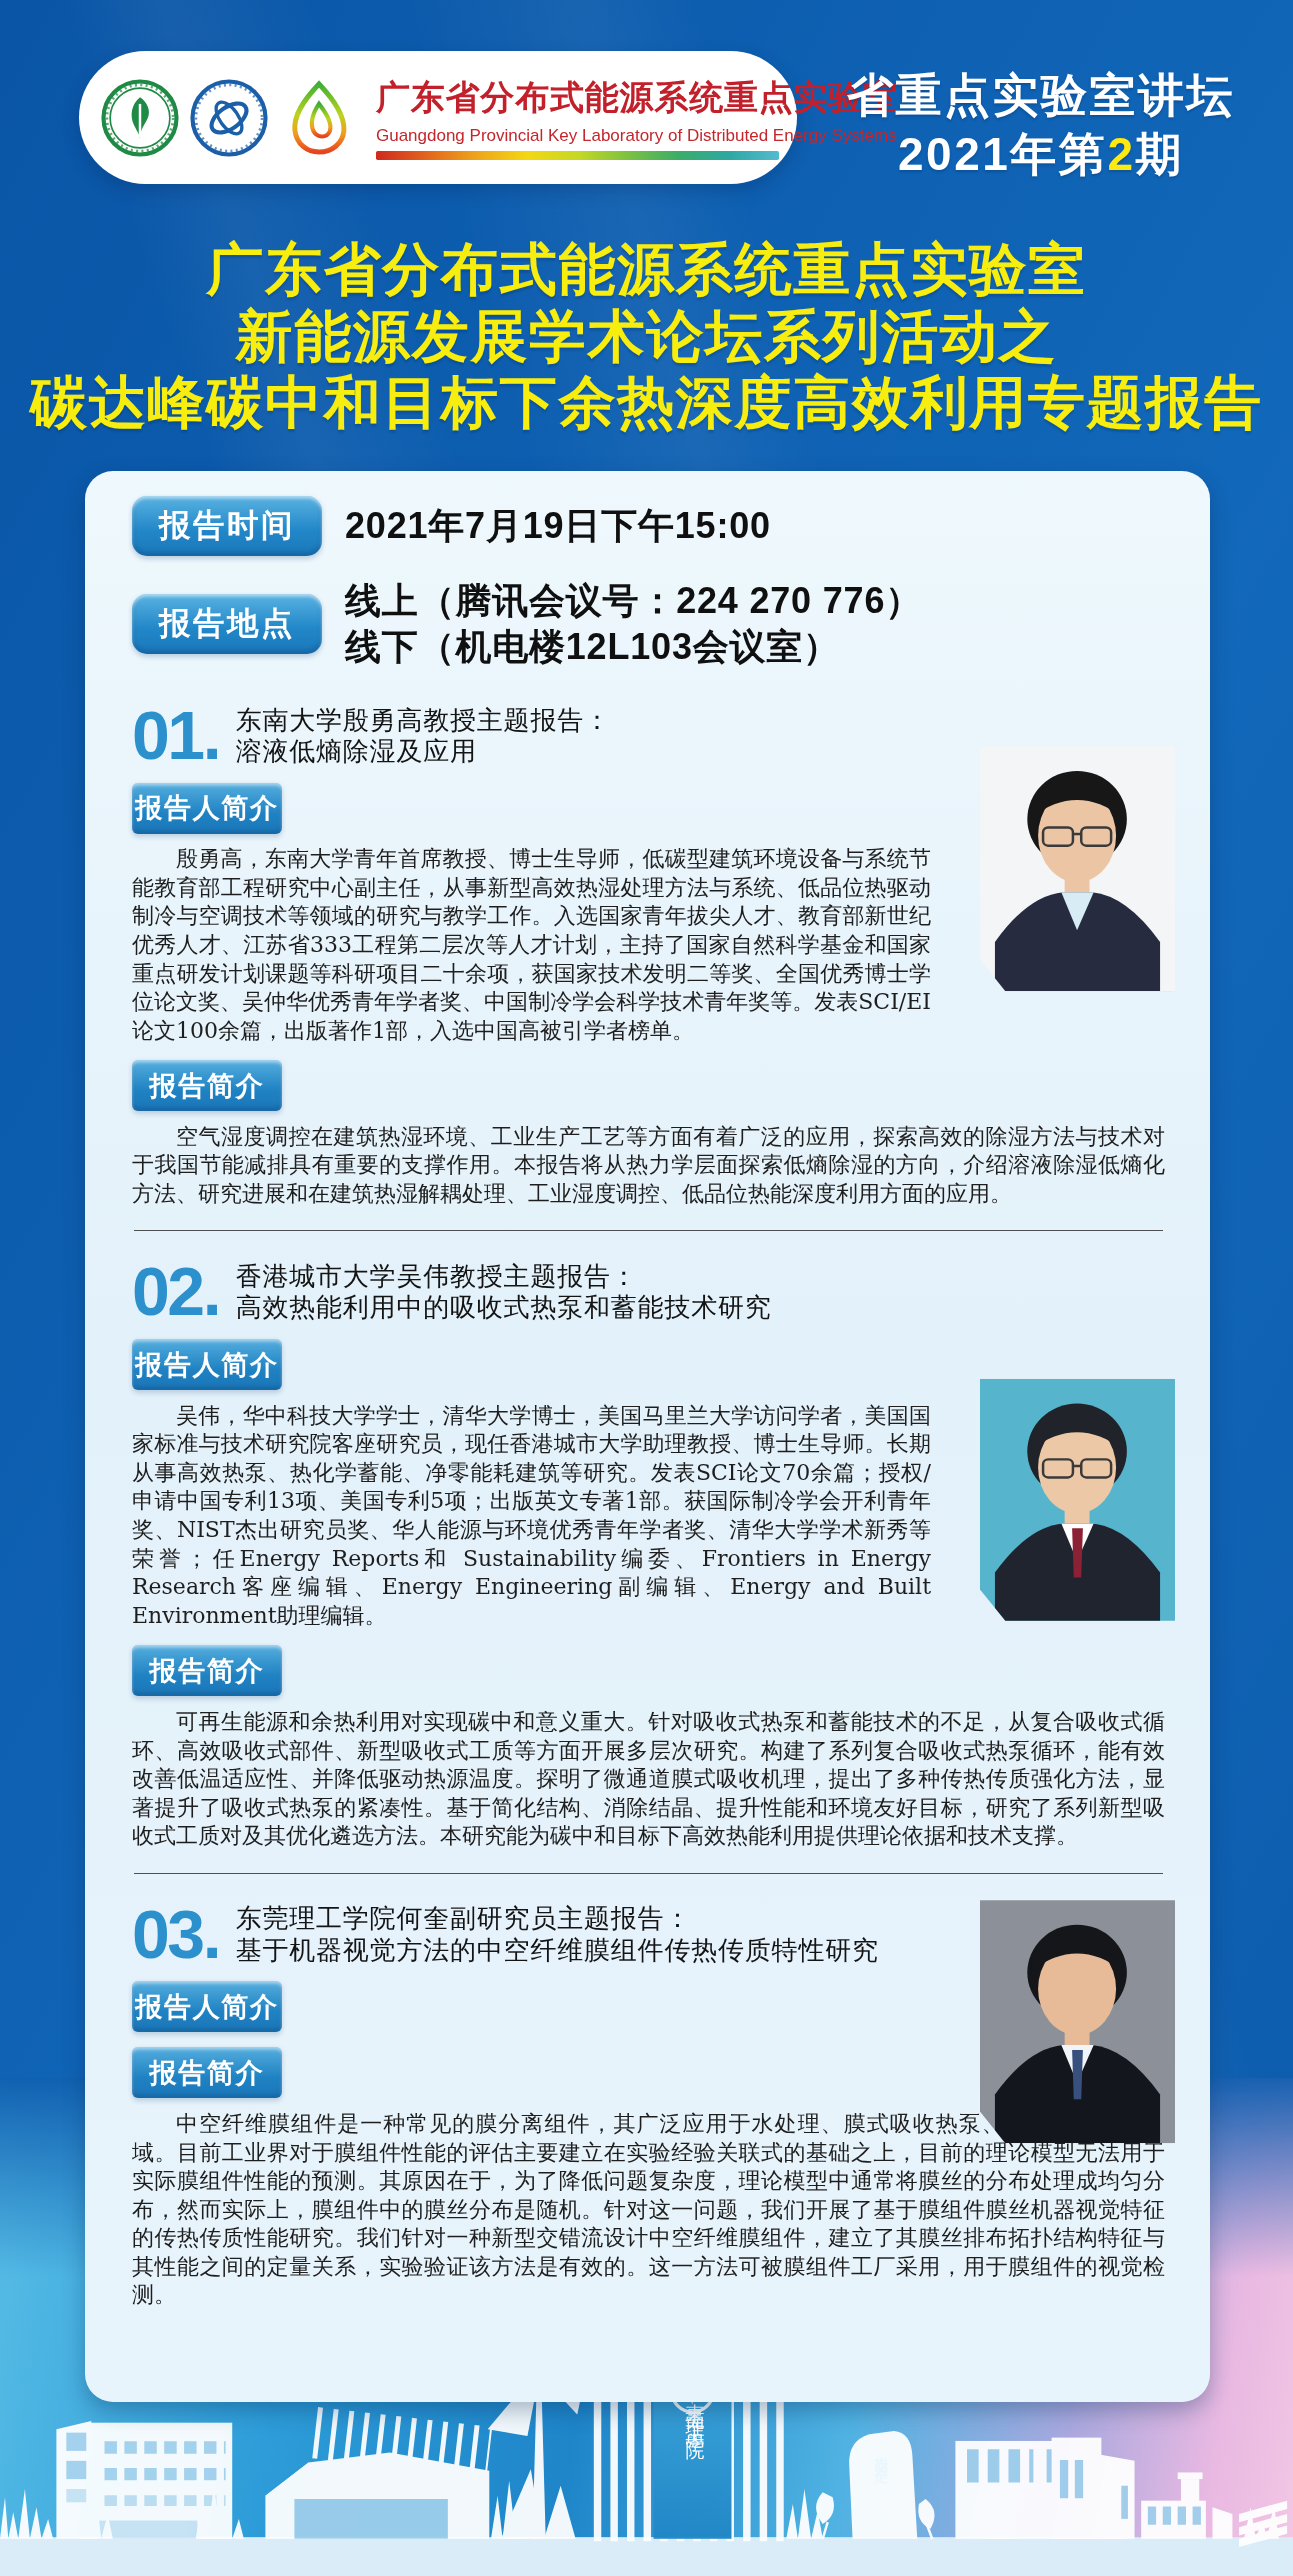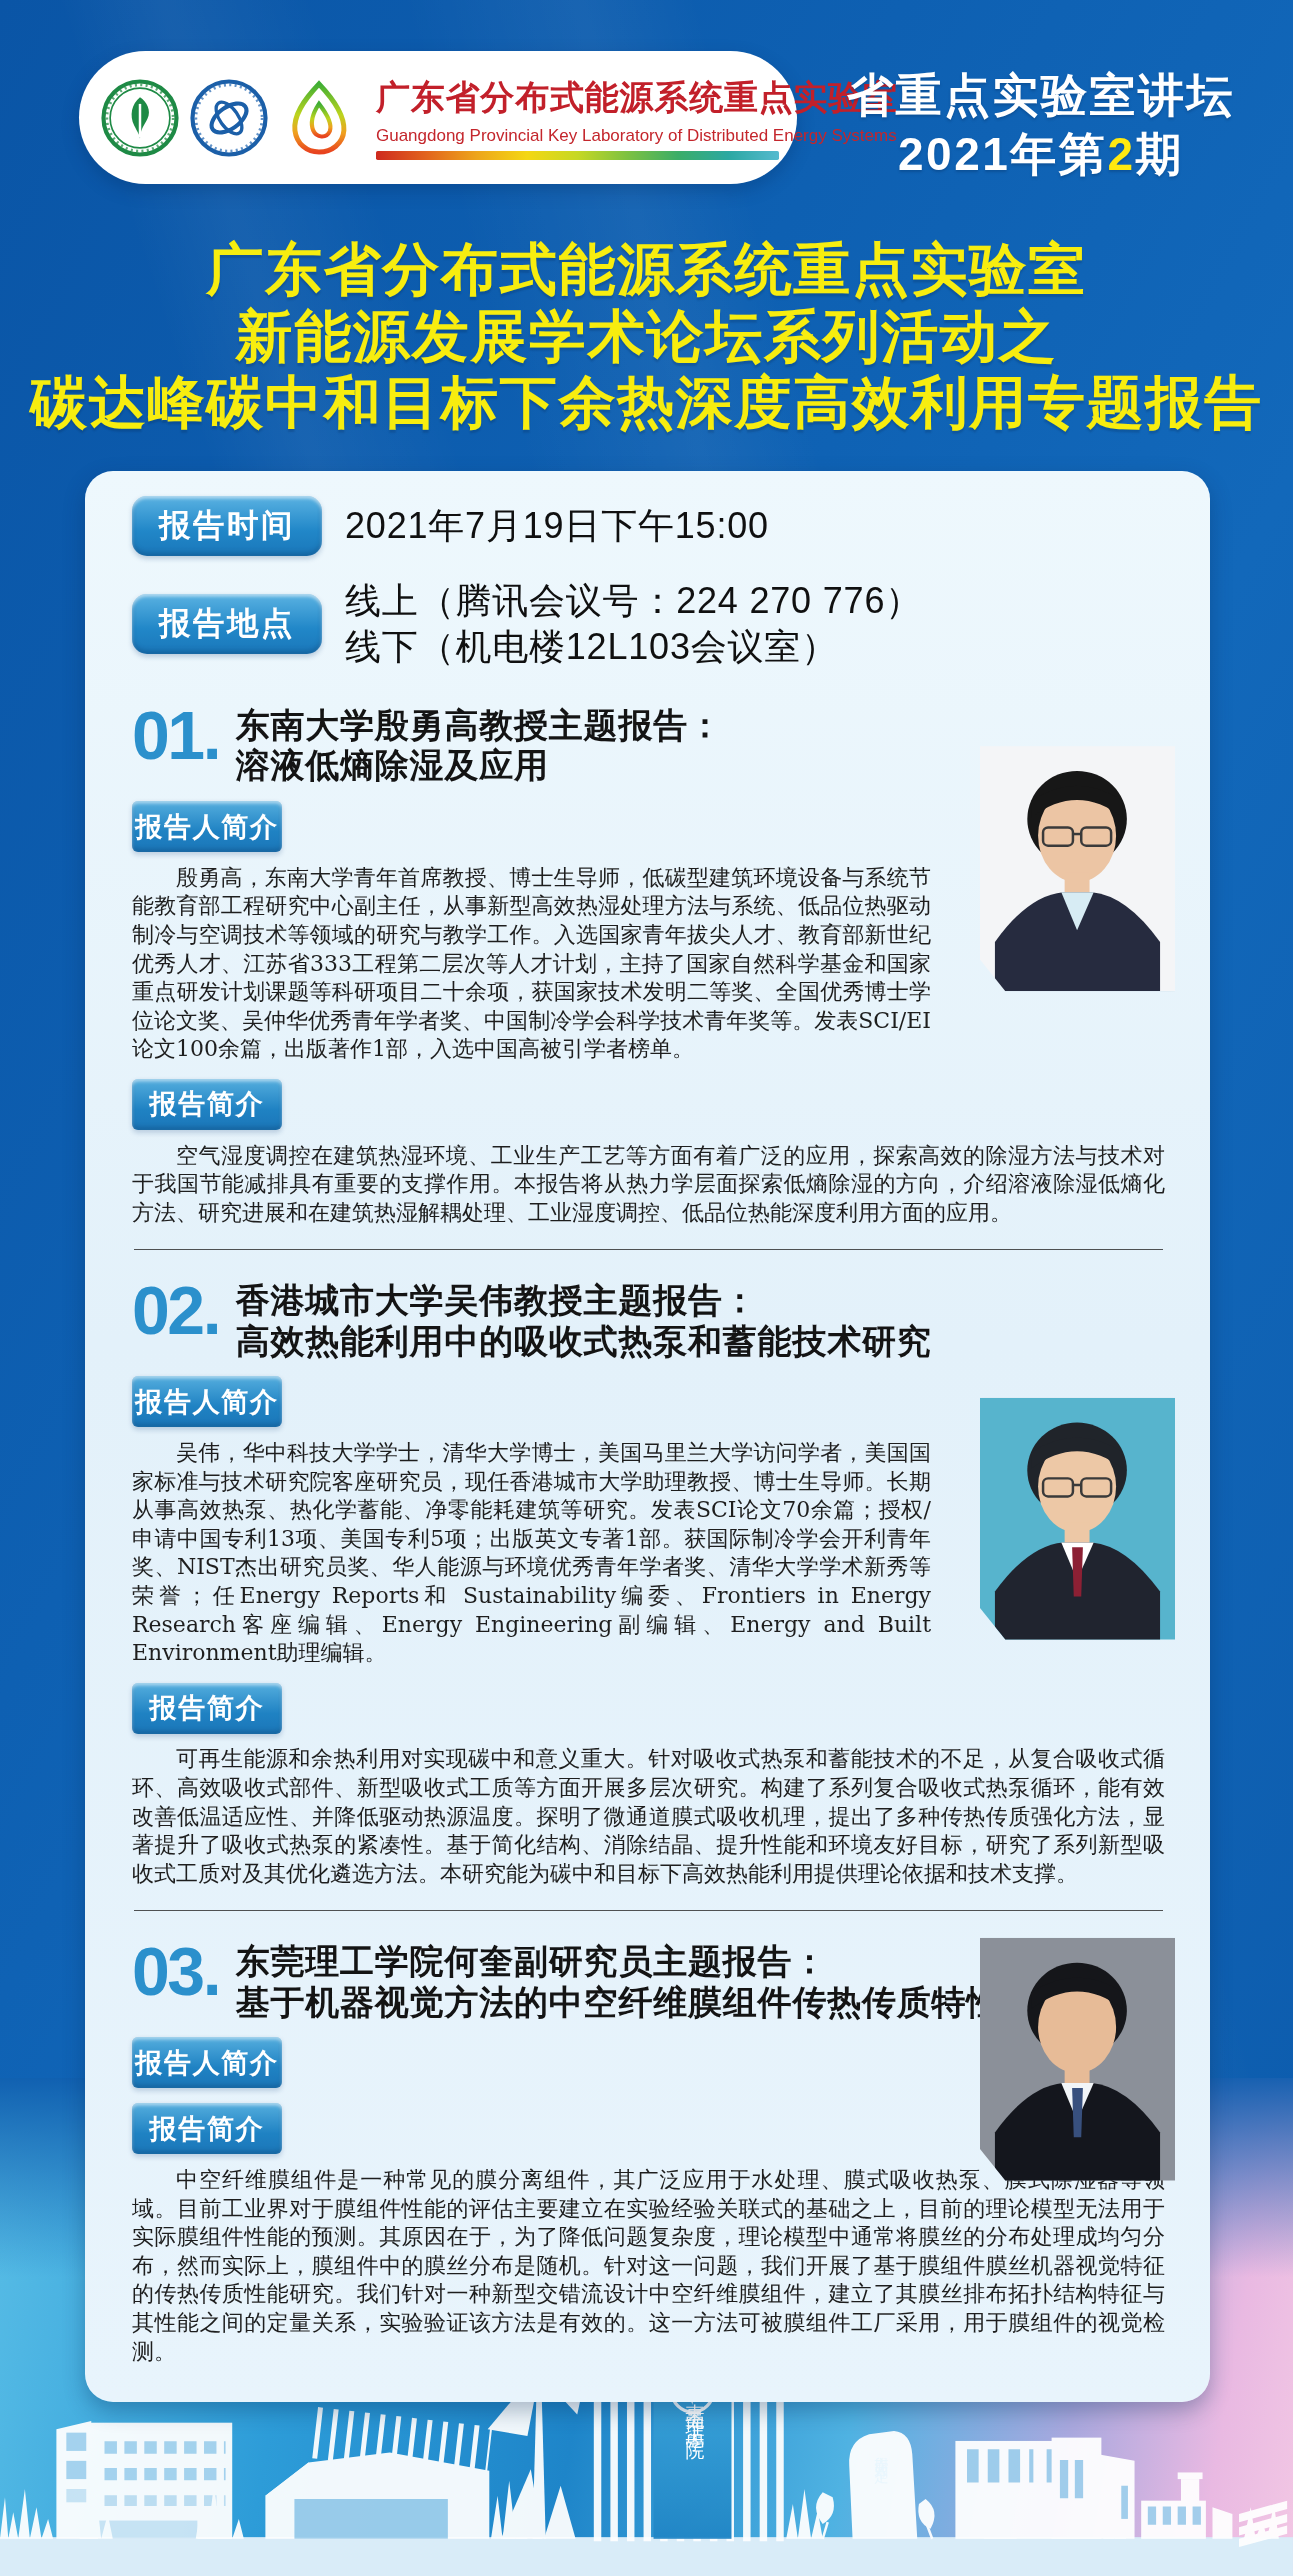--- a/index.html
+++ b/index.html
@@ -36,26 +36,26 @@
   
   .card{position:absolute;left:85px;top:471px;width:1125px;height:1931px;box-sizing:border-box;
     border-radius:28px;background:linear-gradient(180deg,#eef8fd 0%,#e3f1fa 45%,#e8f4fc 100%);
     padding:25px 45px 0 47px;z-index:3;overflow:hidden;box-shadow:0 8.3px 21.6px rgba(2,35,80,.30);}
 
   .info-row{display:flex;align-items:center;margin-bottom:21.6px;}
   .info-badge{flex:0 0 auto;width:190px;height:60px;border-radius:15px;display:flex;align-items:center;justify-content:center;
     color:#fff;font-weight:900;font-size:31.5px;letter-spacing:2.5px;
     background:linear-gradient(180deg,#5ab2e2 0%,#2187c8 58%,#1a77ba 100%);
     box-shadow:inset 0 2.5px 3.3px rgba(255,255,255,.55),inset 0 -3.3px 5px rgba(0,40,80,.25),0 2.5px 5.8px rgba(15,60,120,.22);}
-  .info-value{margin-left:23px;font-size:36px;font-weight:400;color:#101010;line-height:1.28;letter-spacing:0.8px;}
+  .info-value{margin-left:23px;font-size:36px;font-weight:700;color:#101010;line-height:1.28;letter-spacing:0.8px;}
 
   .speaker{position:relative;padding-top:11.6px;}
   .sec-head{display:flex;align-items:flex-start;gap:16.6px;}
   .sec-num{flex:0 0 auto;font-size:68px;font-weight:900;color:#2b90cc;line-height:.95;letter-spacing:-2.5px;}
-  .sec-title{margin:1.7px 0 0 0;font-size:34px;font-weight:700;color:#141414;line-height:1.2;letter-spacing:0.8px;}
+  .sec-title{margin:1.7px 0 0 0;font-size:26px;font-weight:400;color:#141414;line-height:1.2;letter-spacing:0.8px;}
 
   .tag{width:150px;height:51px;margin:15px 0 11.6px 0;border-radius:6px;display:flex;align-items:center;justify-content:center;
     color:#fff;font-weight:900;font-size:27px;letter-spacing:1.7px;
     background:linear-gradient(180deg,#55aede 0%,#1f82c3 60%,#1b76b8 100%);
     box-shadow:inset 0 2.5px 3.3px rgba(255,255,255,.5),inset 0 -3.3px 4.1px rgba(0,40,80,.22),0 2.5px 5px rgba(15,60,120,.2);}
 
   .body{font-family:"DejaVu Serif","Liberation Serif",serif;font-size:22px;line-height:1.3;color:#1e1e1e;
     text-align:justify;text-indent:2em;margin:5px 0 8.3px 0;}
   .bio{margin-right:234px;}
   .sec-1 .abstract,.sec-2 .abstract,.sec-3 .abstract{margin-right:0;}

